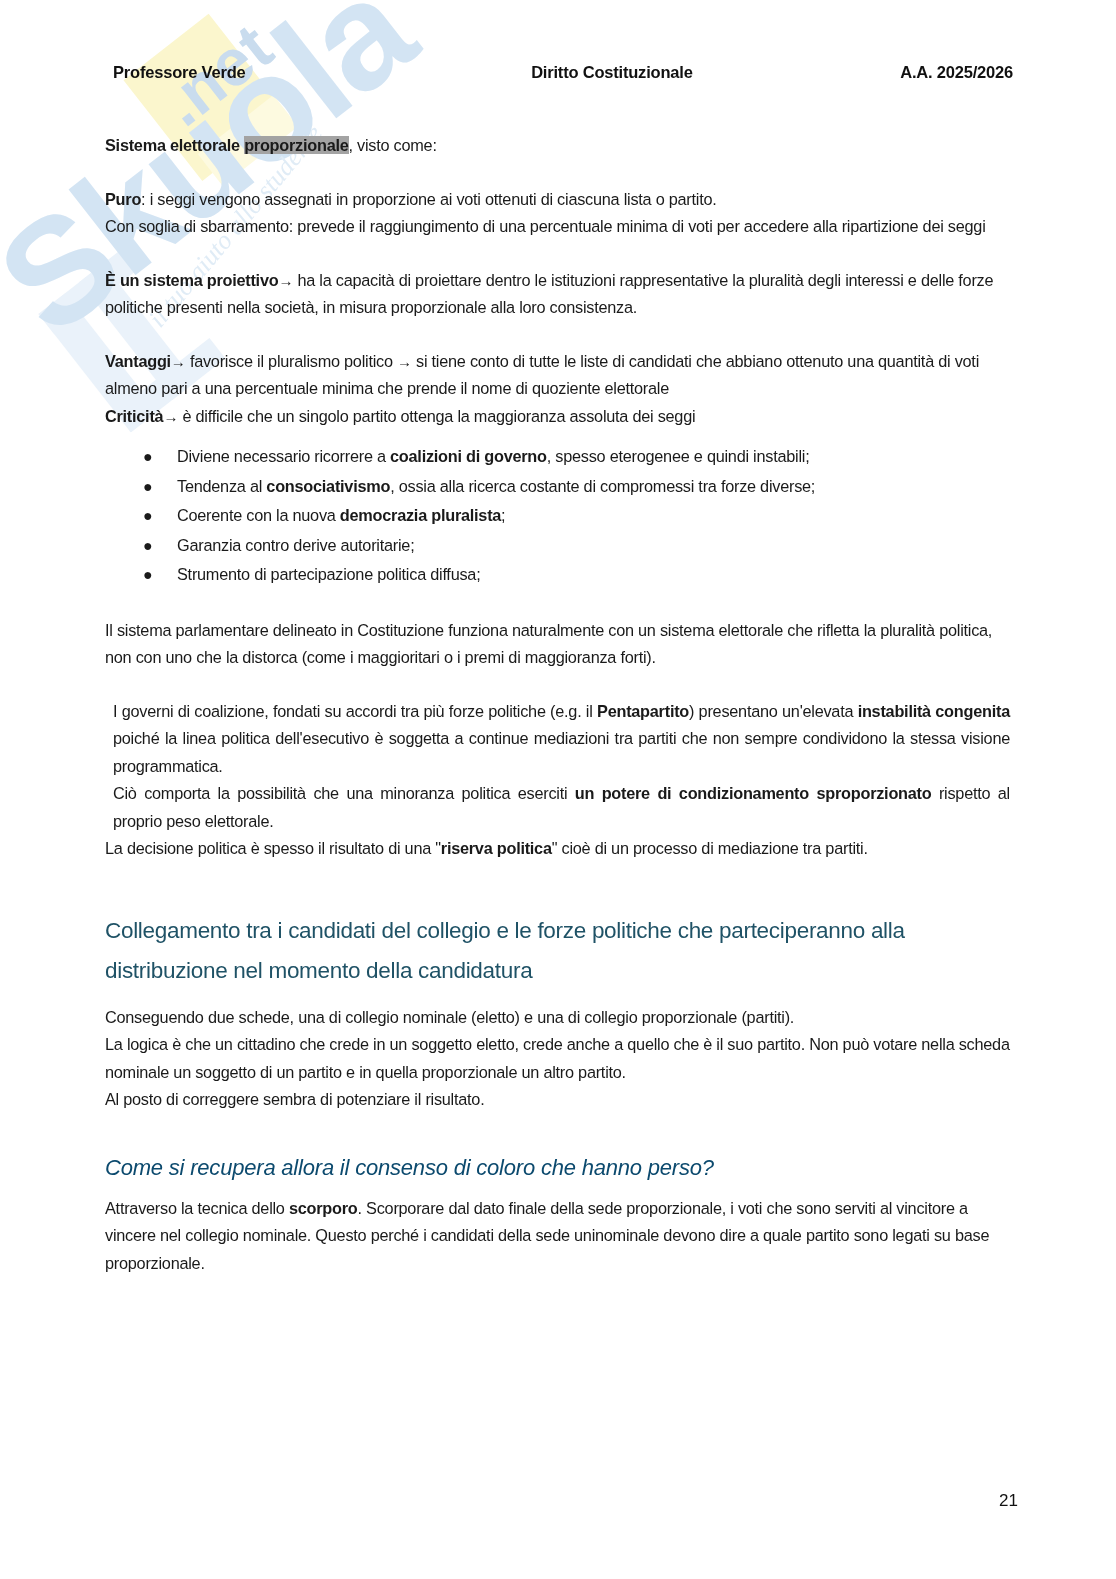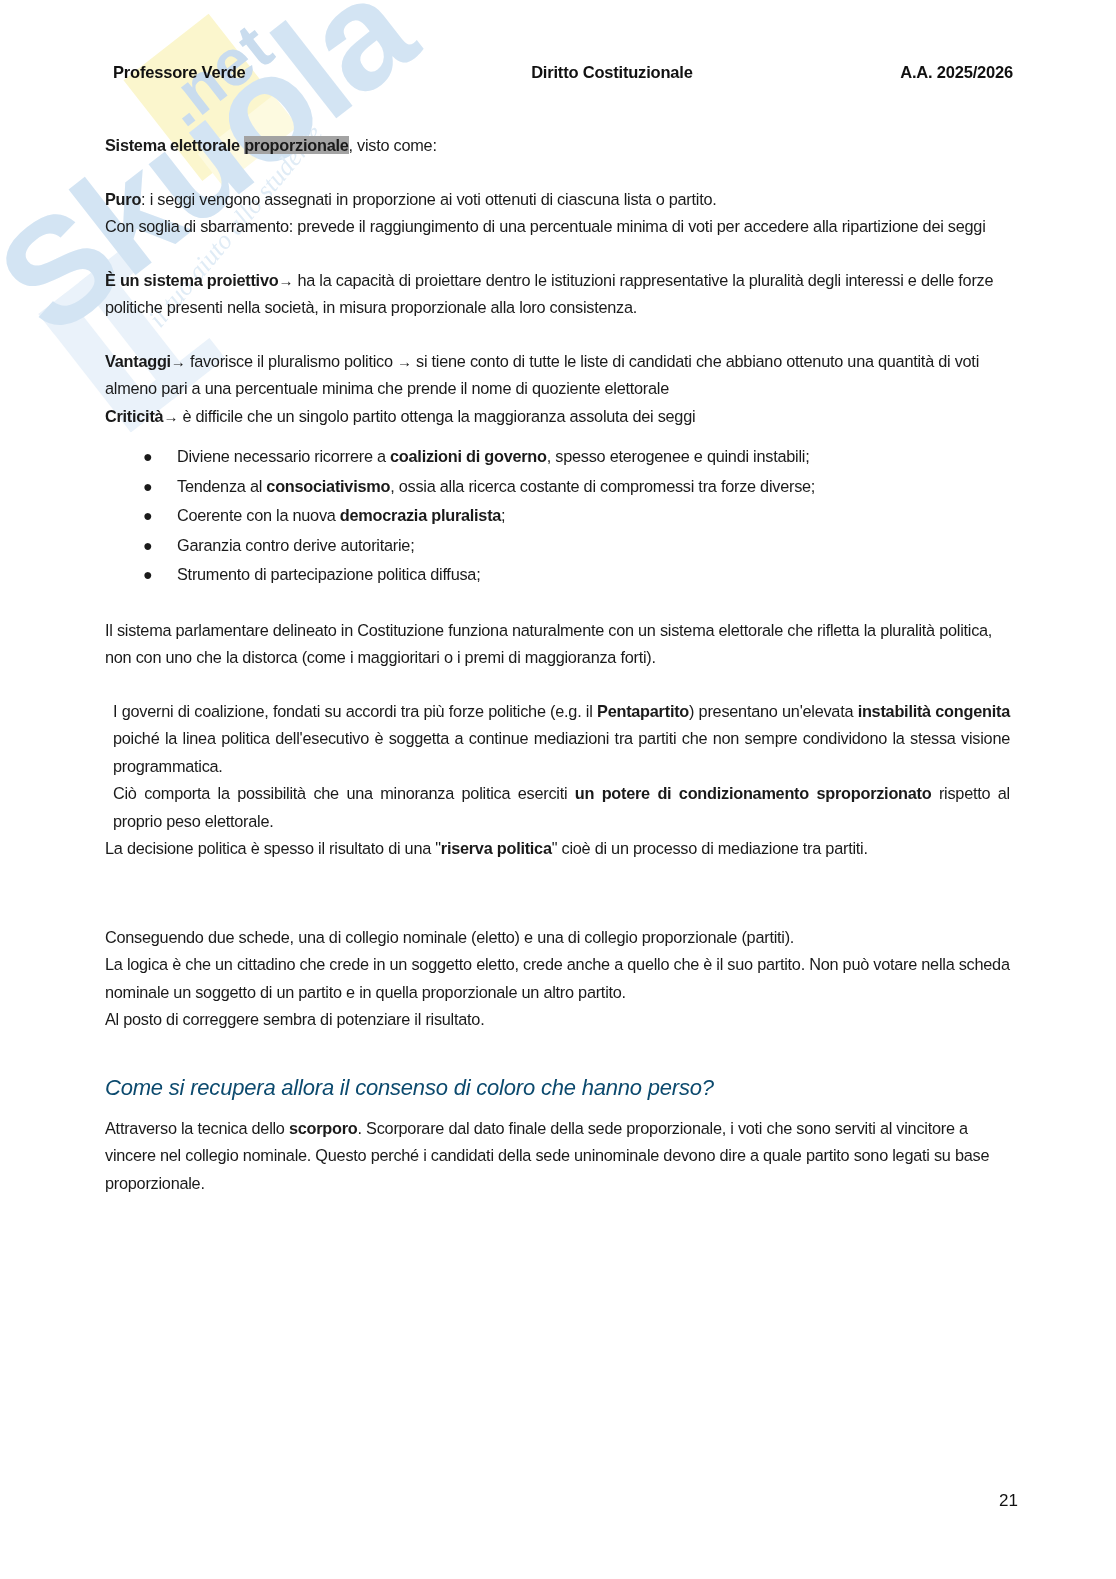--- a/index.html
+++ b/index.html
@@ -265,20 +265,21 @@
     <div class="blk just">
       <span>Ciò comporta la possibilità che una minoranza politica eserciti </span><b>un potere di condizionamento sproporzionato</b><span> rispetto al proprio peso elettorale.</span>
     </div>
 
     <div class="blk">
       <span class="u">La decisione politica è spesso il risultato di una "</span><b class="u">riserva politica</b><span class="u">" cioè di un processo di mediazione tra partiti.</span>
     </div>
 
     <div style="height:48px"></div>
 
+    <div class="h-blue">Collegamento tra i candidati del collegio e le forze politiche che parteciperanno alla distribuzione nel momento della candidatura</div>
 
     <div class="gap-s"></div>
 
     <div class="blk">
       <span class="u">Conseguendo due schede, una di collegio nominale (eletto) e una di collegio proporzionale (partiti).</span><br>
       <span>La logica è che un cittadino che crede in un soggetto eletto, crede anche a quello che è il suo partito. Non può votare nella scheda nominale un soggetto di un partito e in quella proporzionale un altro partito.</span><br>
       <span class="u">Al posto di correggere sembra di potenziare il risultato.</span>
     </div>
 
     <div style="height:40px"></div>

